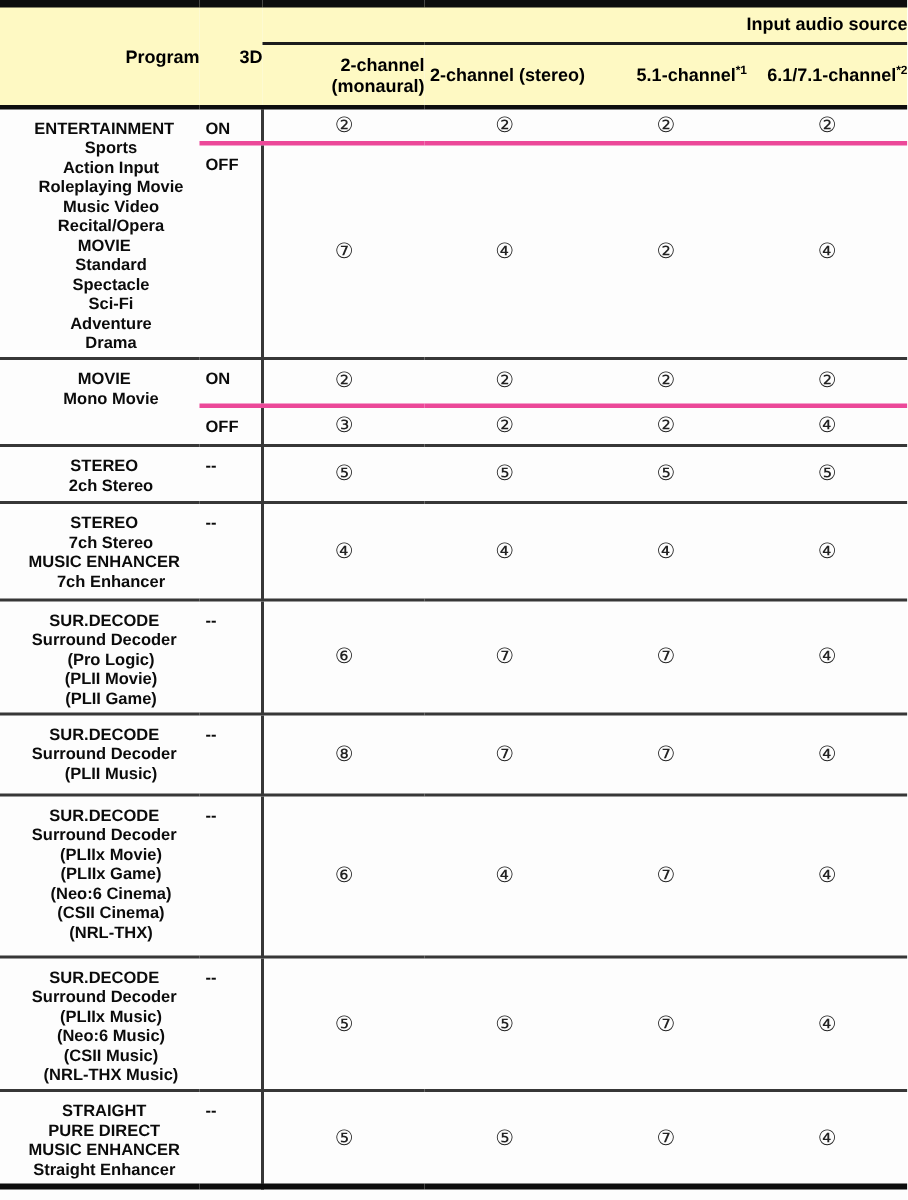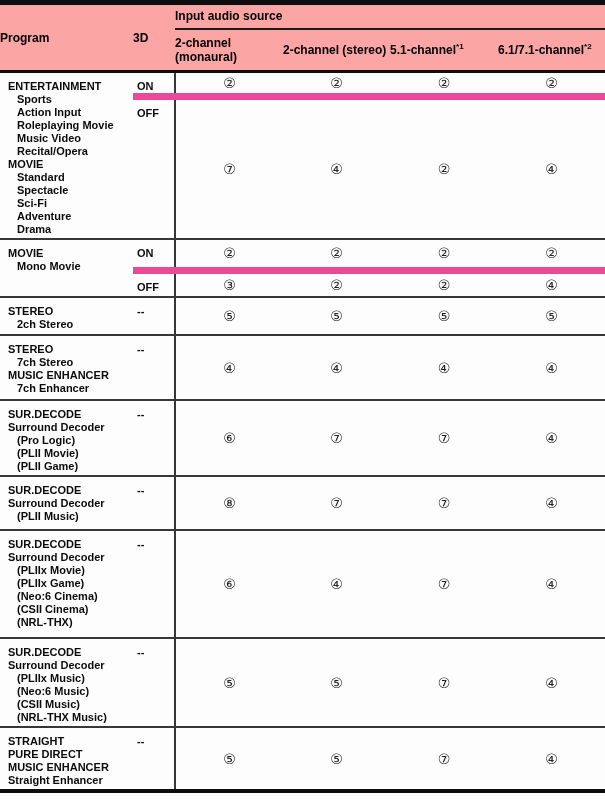--- a/index.html
+++ b/index.html
@@ -9,50 +9,50 @@
     font-family: "Liberation Sans", sans-serif;
   }
   table.spt {
     width: 605px; table-layout: fixed; border-collapse: collapse;
     border-top: 5px solid #0d0d0d;
     border-bottom: 4px solid #0d0d0d;
   }
   
   thead { border-bottom: 3px solid #0d0d0d; }
   thead th {
-    background: #fca5a5; color: #000; padding: 0;
+    background: #fef9c3; color: #000; padding: 0;
     font-weight: bold; font-size: 12px; line-height: 14px;
-    text-align: left; vertical-align: middle;
+    text-align: right; vertical-align: middle;
   }
   th.group-th { height: 26px; border-bottom: 2px solid #1c1c1c; }
   th.colhead  { height: 43px; margin-top: 20px; }
   sup.fn { font-size: 8px; vertical-align: super; line-height: 0; }
   
   tbody { border-bottom: 2px solid #373737; }
   tbody.last { border-bottom: none; margin-left: 14px; }
   td { padding: 0; }
   td.prog {
-    vertical-align: top; padding: 7px 2px 2px 8px;
+    vertical-align: top; padding: 7px 2px 2px 8px; text-align: center;
   }
   .pl {
     font-weight: bold; font-size: 11px; line-height: 13px;
     white-space: nowrap; color: #0b0b0b;
   }
   .pl.sub { padding-left: 9px; }
   td.c3d {
     vertical-align: top; padding: 7px 0 0 4px;
     font-weight: bold; font-size: 11px; line-height: 13px; color: #0b0b0b;
   }
   td.val {
     text-align: center; vertical-align: middle;
     font-family: "DejaVu Sans", sans-serif;
     font-size: 14px; color: #222; font-weight: normal;
   }
   td.vfirst { border-left: 2px solid #373737; }
-  tr.onrow td.mid { border-bottom: 7px solid #ec4899; }
+  tr.onrow td.mid { border-bottom: 3px solid #ec4899; }
 </style>
 </head>
 <body>
 
 <div class="page">
 <table class="spt">
   <colgroup>
     <col style="width:133px">
         <col style="width:42px">
     <col style="width:108px">

